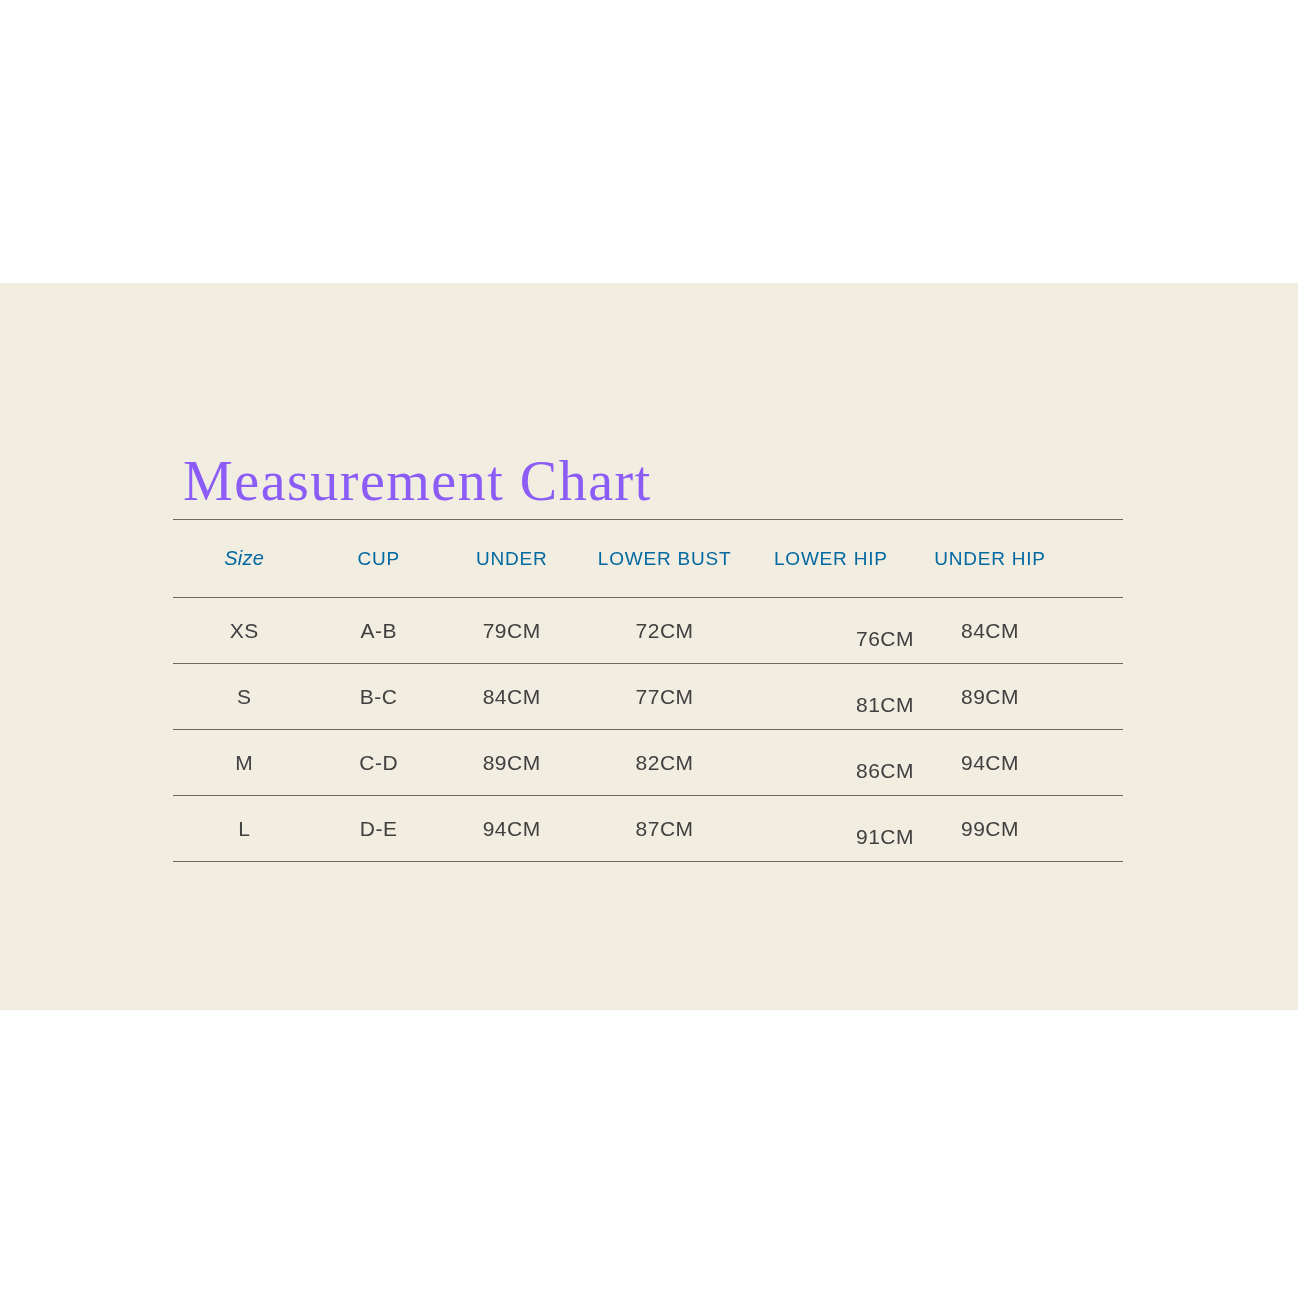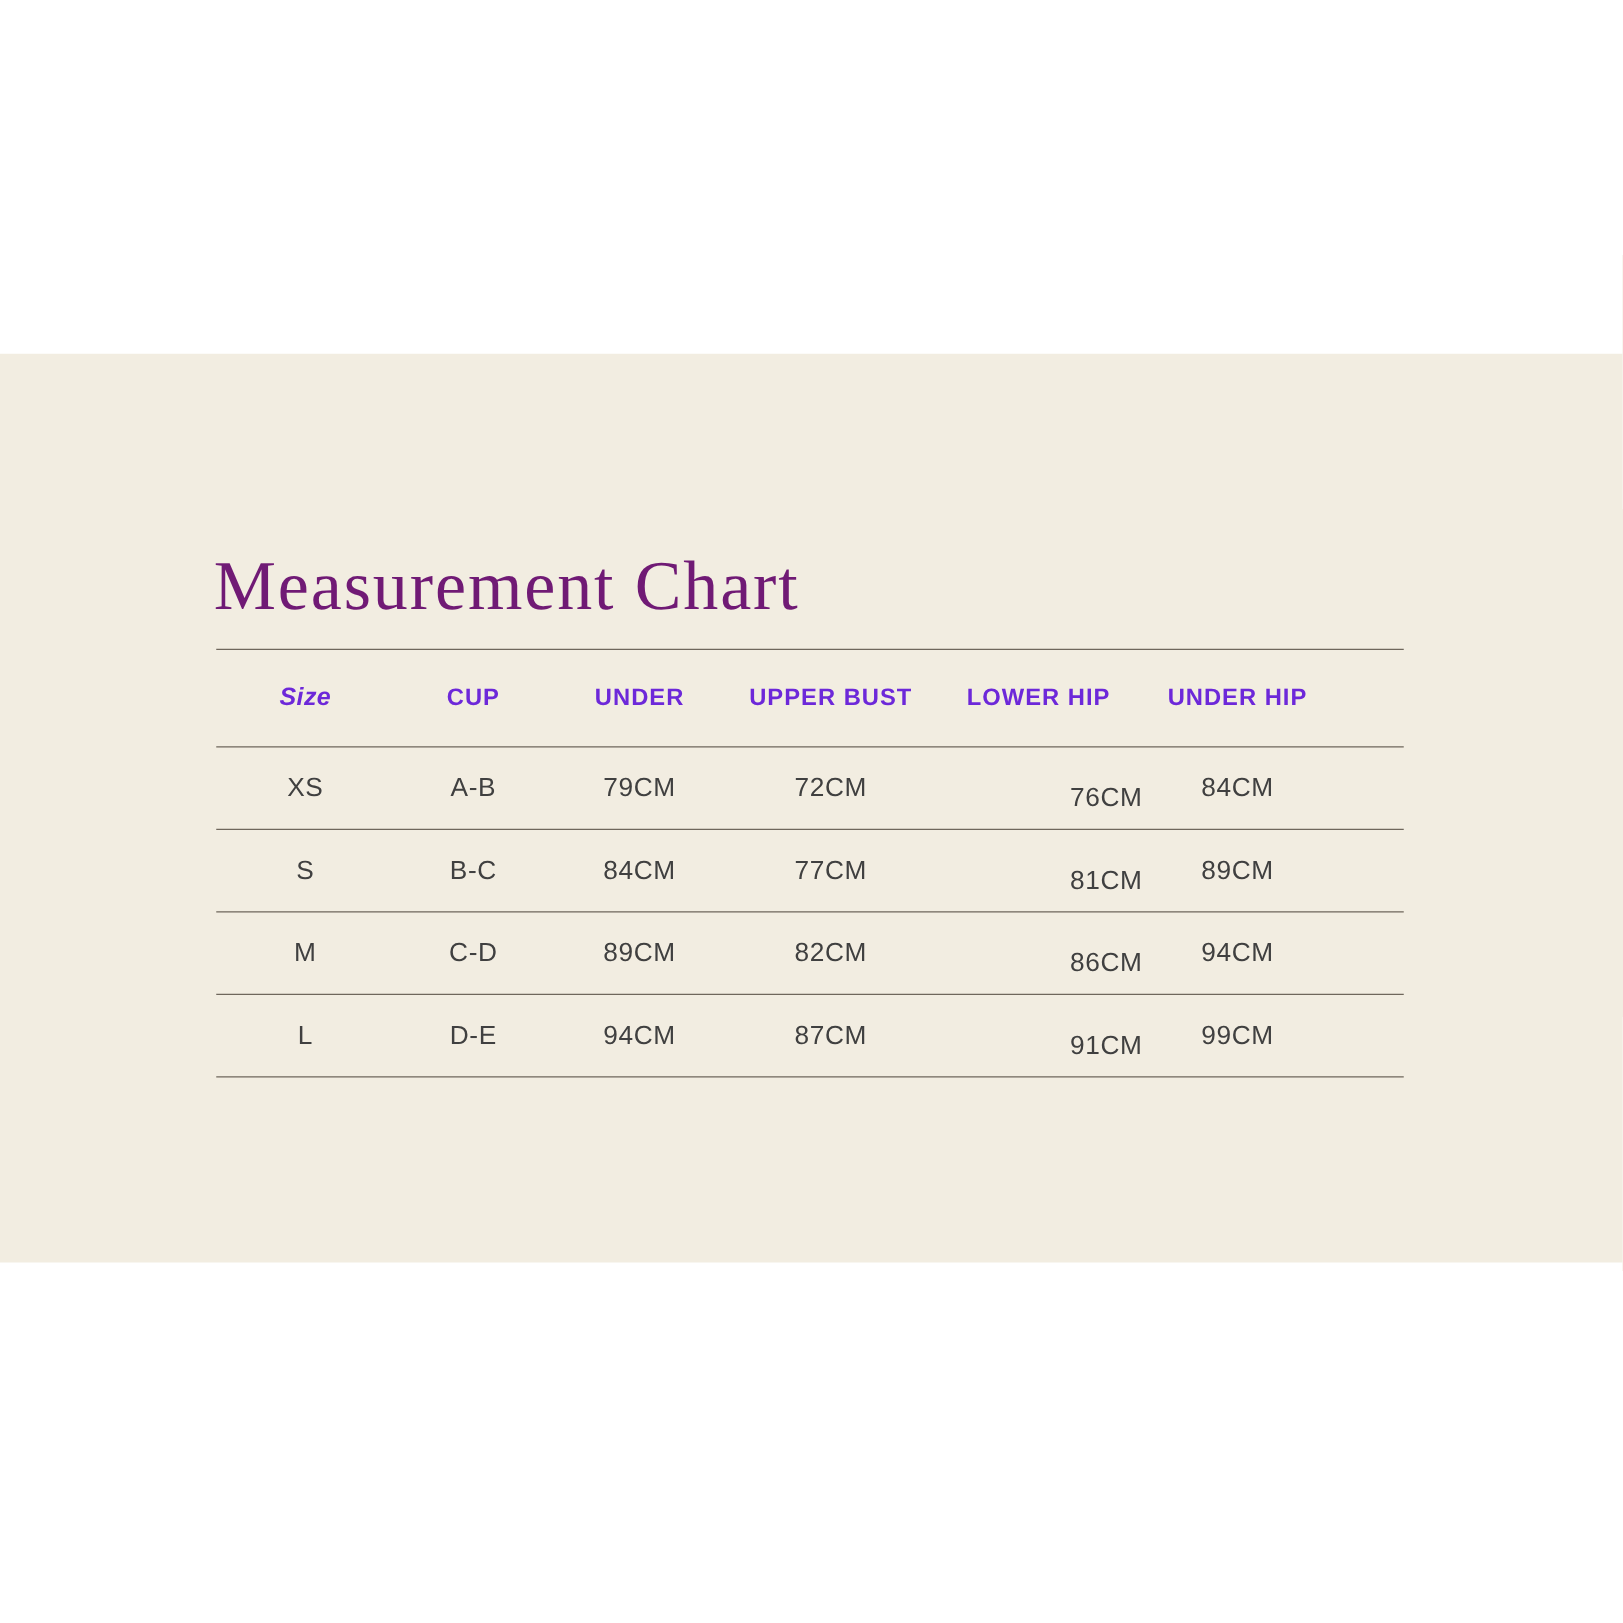--- a/index.html
+++ b/index.html
@@ -17,26 +17,26 @@
     top: 283px;
     left: 0;
     width: 1298px;
     height: 727px;
     background: #F2EDE1;
   }
   .page-title {
     position: absolute;
     top: 158px;
     left: 171px;
-    margin: 0;
+    margin: 12px;
     font-family: "Liberation Serif", serif;
     font-weight: 400;
     font-size: 56px;
     letter-spacing: 1.5px;
-    color: #701a75;
+    color: #8b5cf6;
     line-height: 1;
   }
   .mtable {
     position: absolute;
     top: 236px;
     left: 173px;
     width: 950px;
     border-top: 1.5px solid #6F675C;
   }
   .mrow {
@@ -46,23 +46,23 @@
     border-bottom: 1.5px solid #6F675C;
   }
   .mrow.header { height: 78px; }
   .mrow.body   { height: 66px; }
   .cell {
     text-align: center;
     color: #404040;
     letter-spacing: 0.5px;
   }
   .cell.th {
-    font-weight: 700;
+    font-weight: 400;
     font-size: 19px;
-    color: #6d28d9;
+    color: #0369a1;
     letter-spacing: 0.8px;
   }
   .cell.th.col-0 {
     font-style: italic;
     letter-spacing: 0.3px;
     font-size: 20px;
   }
   .cell.td {
     font-size: 21px;
   }
@@ -76,21 +76,21 @@
 <body>
 
 <div class="panel">
   <h1 class="page-title">Measurement Chart</h1>
 
   <div class="mtable" role="table">
     <div class="mrow header" role="row">
         <div class="cell th col-0" role="columnheader">Size</div>
         <div class="cell th col-1" role="columnheader">CUP</div>
         <div class="cell th col-2" role="columnheader">UNDER</div>
-        <div class="cell th col-3" role="columnheader">UPPER BUST</div>
+        <div class="cell th col-3" role="columnheader">LOWER BUST</div>
         <div class="cell th col-4" role="columnheader">LOWER HIP</div>
         <div class="cell th col-5" role="columnheader">UNDER HIP</div>
       </div>
     <div>
         <div class="mrow body" role="row">
           <div class="cell td col-0" role="cell">XS</div>
           <div class="cell td col-1" role="cell">A-B</div>
           <div class="cell td col-2" role="cell">79CM</div>
           <div class="cell td col-3" role="cell">72CM</div>
           <div class="cell td col-4" role="cell">76CM</div>

